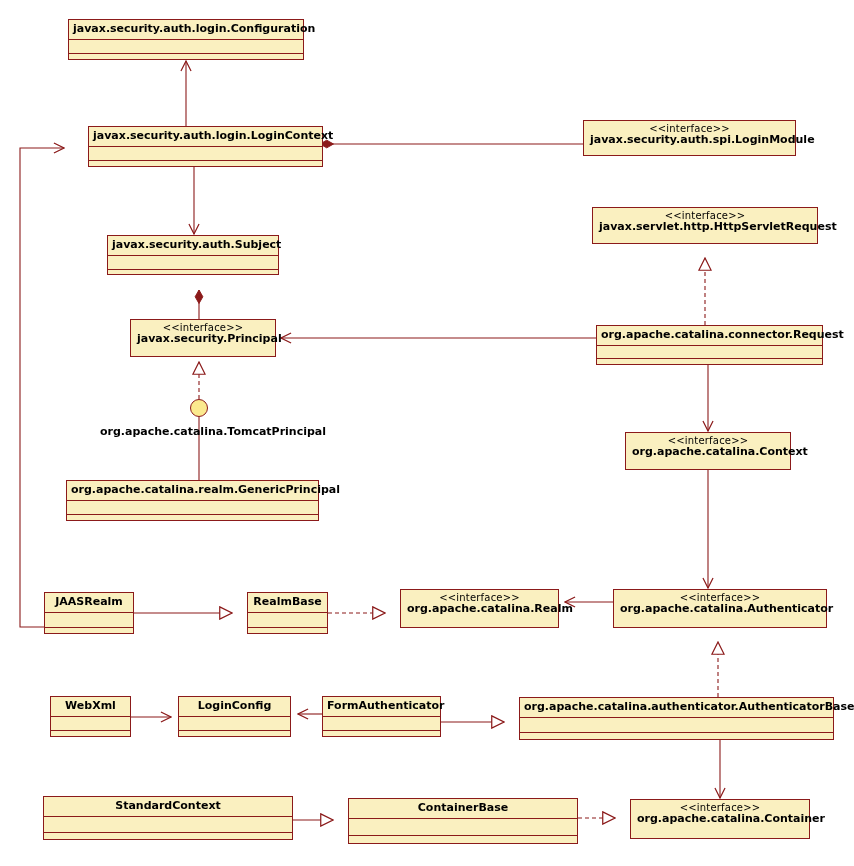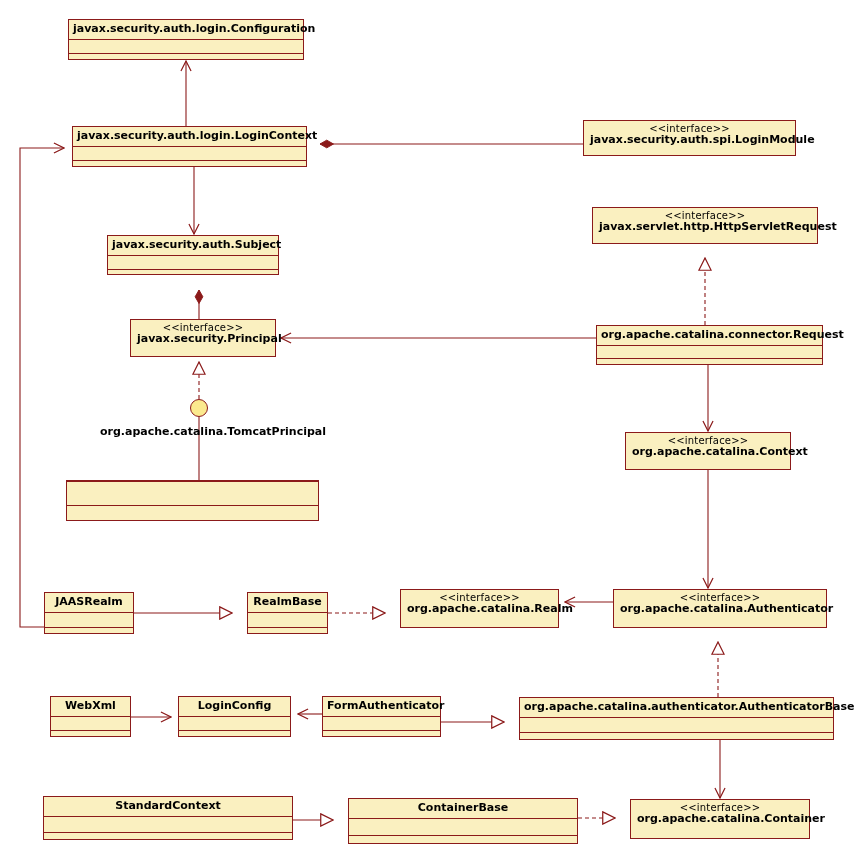--- a/index.html
+++ b/index.html
@@ -143,21 +143,21 @@
       <path d="M 578 818 L 615 818" stroke-dasharray="4,3" marker-end="url(#hollowTri)"></path>
     </g>
   </svg>
 
   <div class="node" style="left:68px; top:19px; width:236px; height:41px;">
     <div class="title">javax.security.auth.login.Configuration</div>
     <div class="compartment" style="height:10px;"></div>
     <div class="compartment"></div>
   </div>
 
-  <div class="node" style="left:72px; top:126px; width:235px; height:41px;">
+  <div class="node" style="left:88px; top:126px; width:235px; height:41px;">
     <div class="title">javax.security.auth.login.LoginContext</div>
     <div class="compartment" style="height:10px;"></div>
     <div class="compartment"></div>
   </div>
 
   <div class="node iface" style="left:583px; top:120px; width:213px; height:36px;">
     <div class="title">
       <span class="stereotype">&lt;&lt;interface&gt;&gt;</span>
       <span>javax.security.auth.spi.LoginModule</span>
     </div>
@@ -193,20 +193,21 @@
   <div class="lollipop-label" style="left:100px; top:425px;">org.apache.catalina.TomcatPrincipal</div>
 
   <div class="node iface" style="left:625px; top:432px; width:166px; height:38px;">
     <div class="title">
       <span class="stereotype">&lt;&lt;interface&gt;&gt;</span>
       <span>org.apache.catalina.Context</span>
     </div>
   </div>
 
   <div class="node" style="left:66px; top:480px; width:253px; height:41px;">
+    <div class="title">org.apache.catalina.realm.GenericPrincipal</div>
     <div class="compartment" style="height:9px;"></div>
     <div class="compartment"></div>
   </div>
 
   <div class="node" style="left:44px; top:592px; width:90px; height:42px;">
     <div class="title">JAASRealm</div>
     <div class="compartment" style="height:10px;"></div>
     <div class="compartment"></div>
   </div>
 

